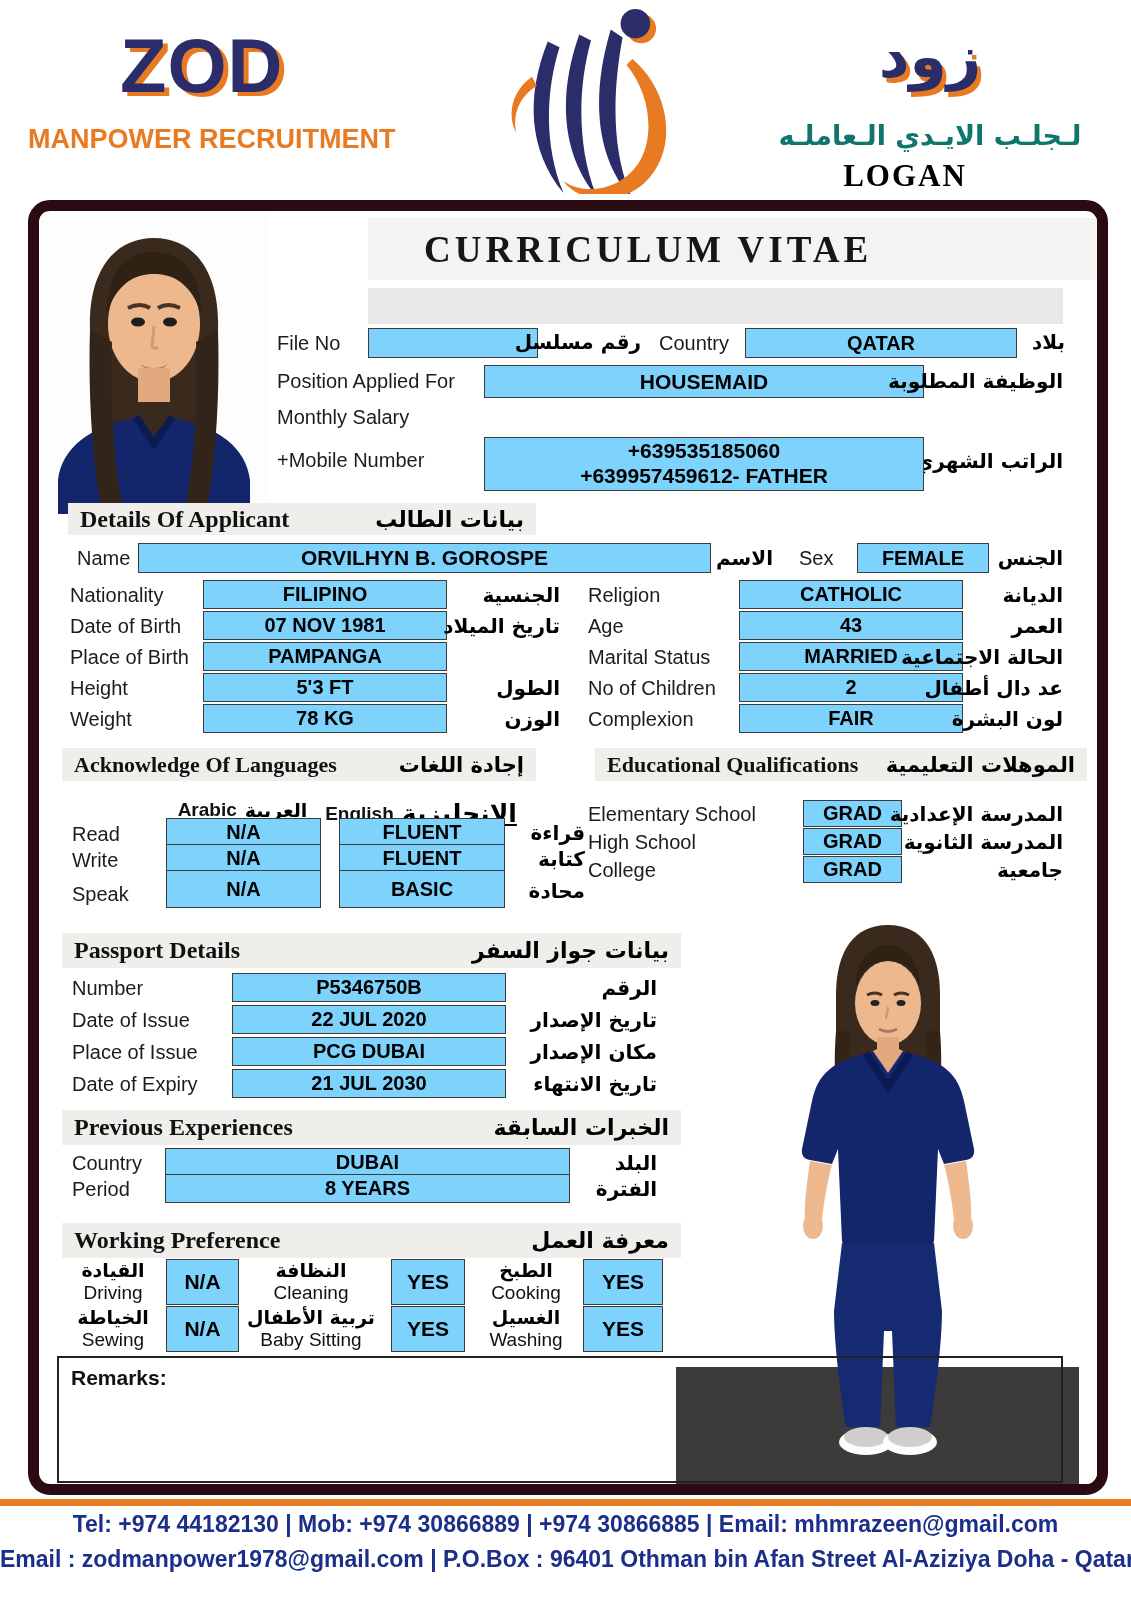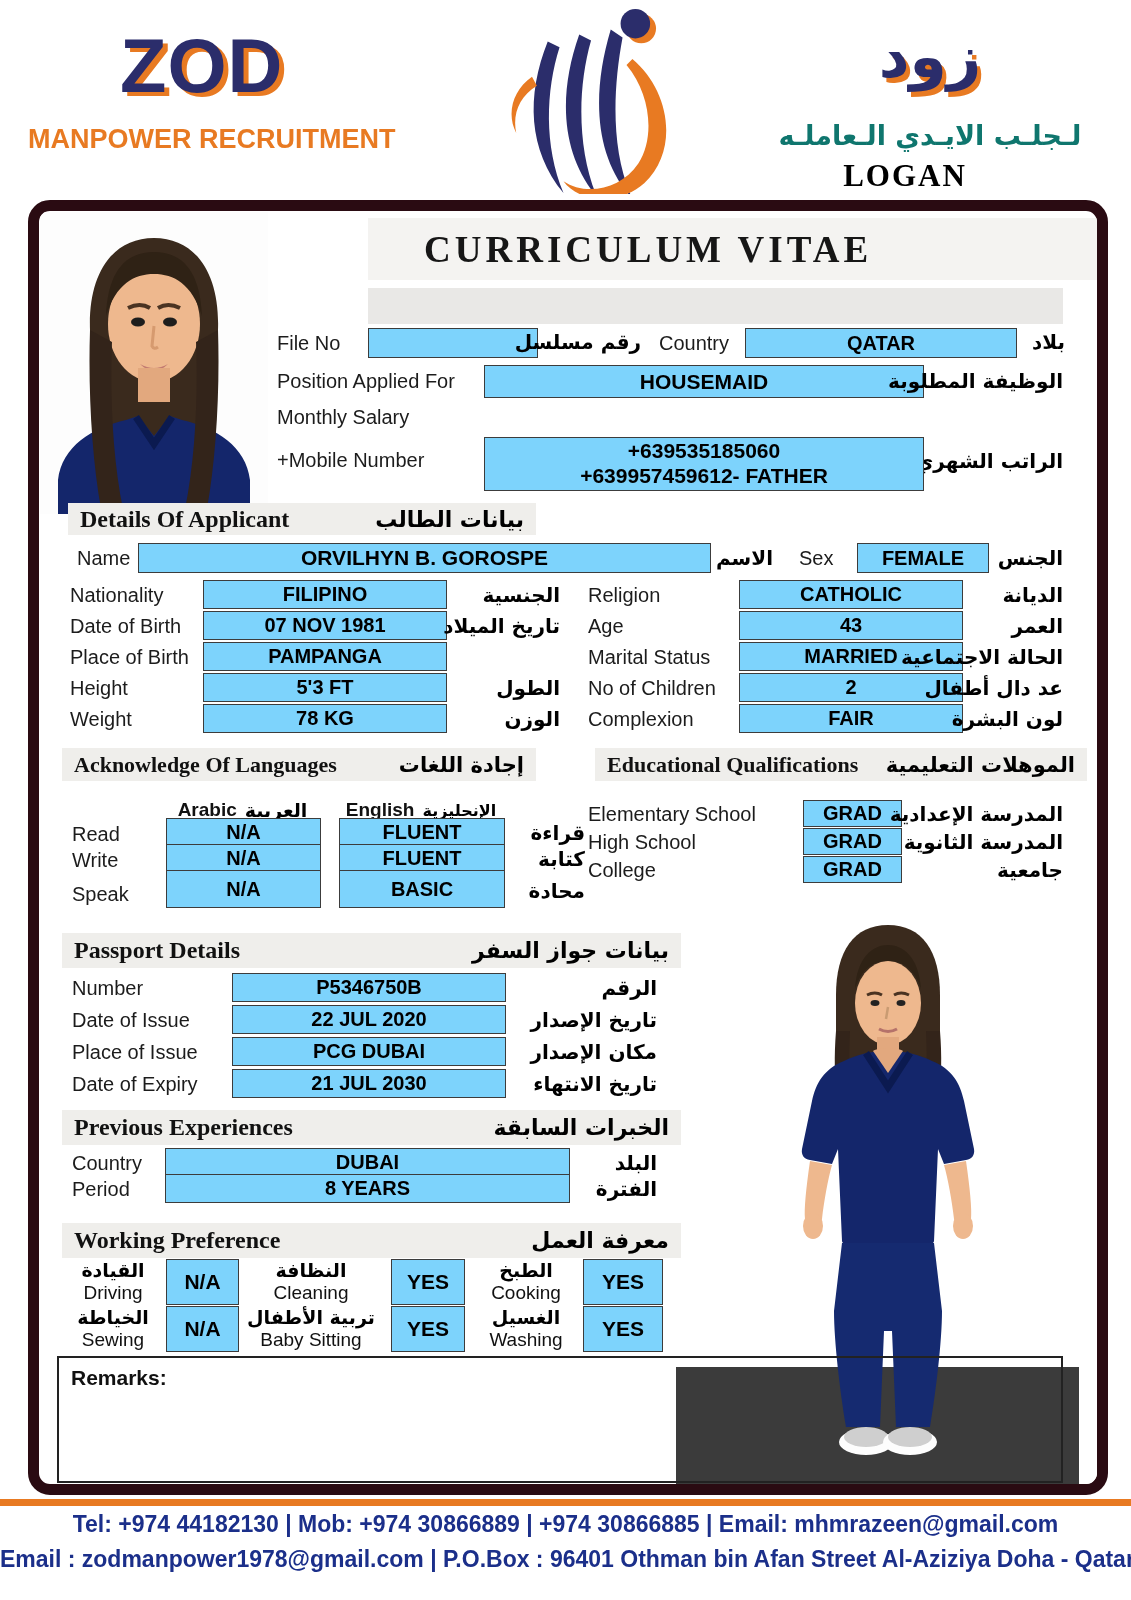--- a/index.html
+++ b/index.html
@@ -149,21 +149,21 @@
     <div class="abs shead" style="left:23px;top:537px;width:450px;height:33px;font-size:22px;">
       <span>Acknowledge Of Languages</span>
       <span class="ar" style="font-size:21px;">إجادة اللغات</span>
     </div>
     <div class="abs colhead" style="left:127px;top:588px;width:153px;">
       <span>Arabic</span>
       <span class="ar" style="font-size:19px;">العربية</span>
     </div>
     <div class="abs colhead" style="left:300px;top:588px;width:164px;">
       <span>English</span>
-      <span class="ar" style="font-size:16px;">الإنجليزية</span>
+      <span class="ar" style="font-size:25px;text-decoration:underline;">الإنجليزية</span>
     </div>
 
     <div class="abs lbl" style="left:33px;top:612px;">Read</div>
     <div class="abs box" style="left:127px;top:607px;width:153px;height:26px;">N/A</div>
     <div class="abs box" style="left:300px;top:607px;width:164px;height:26px;">FLUENT</div>
     <div class="abs ar" style="left:470px;top:610px;width:76px;text-align:right;">قراءة</div>
 
     <div class="abs lbl" style="left:33px;top:638px;">Write</div>
     <div class="abs box" style="left:127px;top:633px;width:153px;height:26px;">N/A</div>
     <div class="abs box" style="left:300px;top:633px;width:164px;height:26px;">FLUENT</div>

